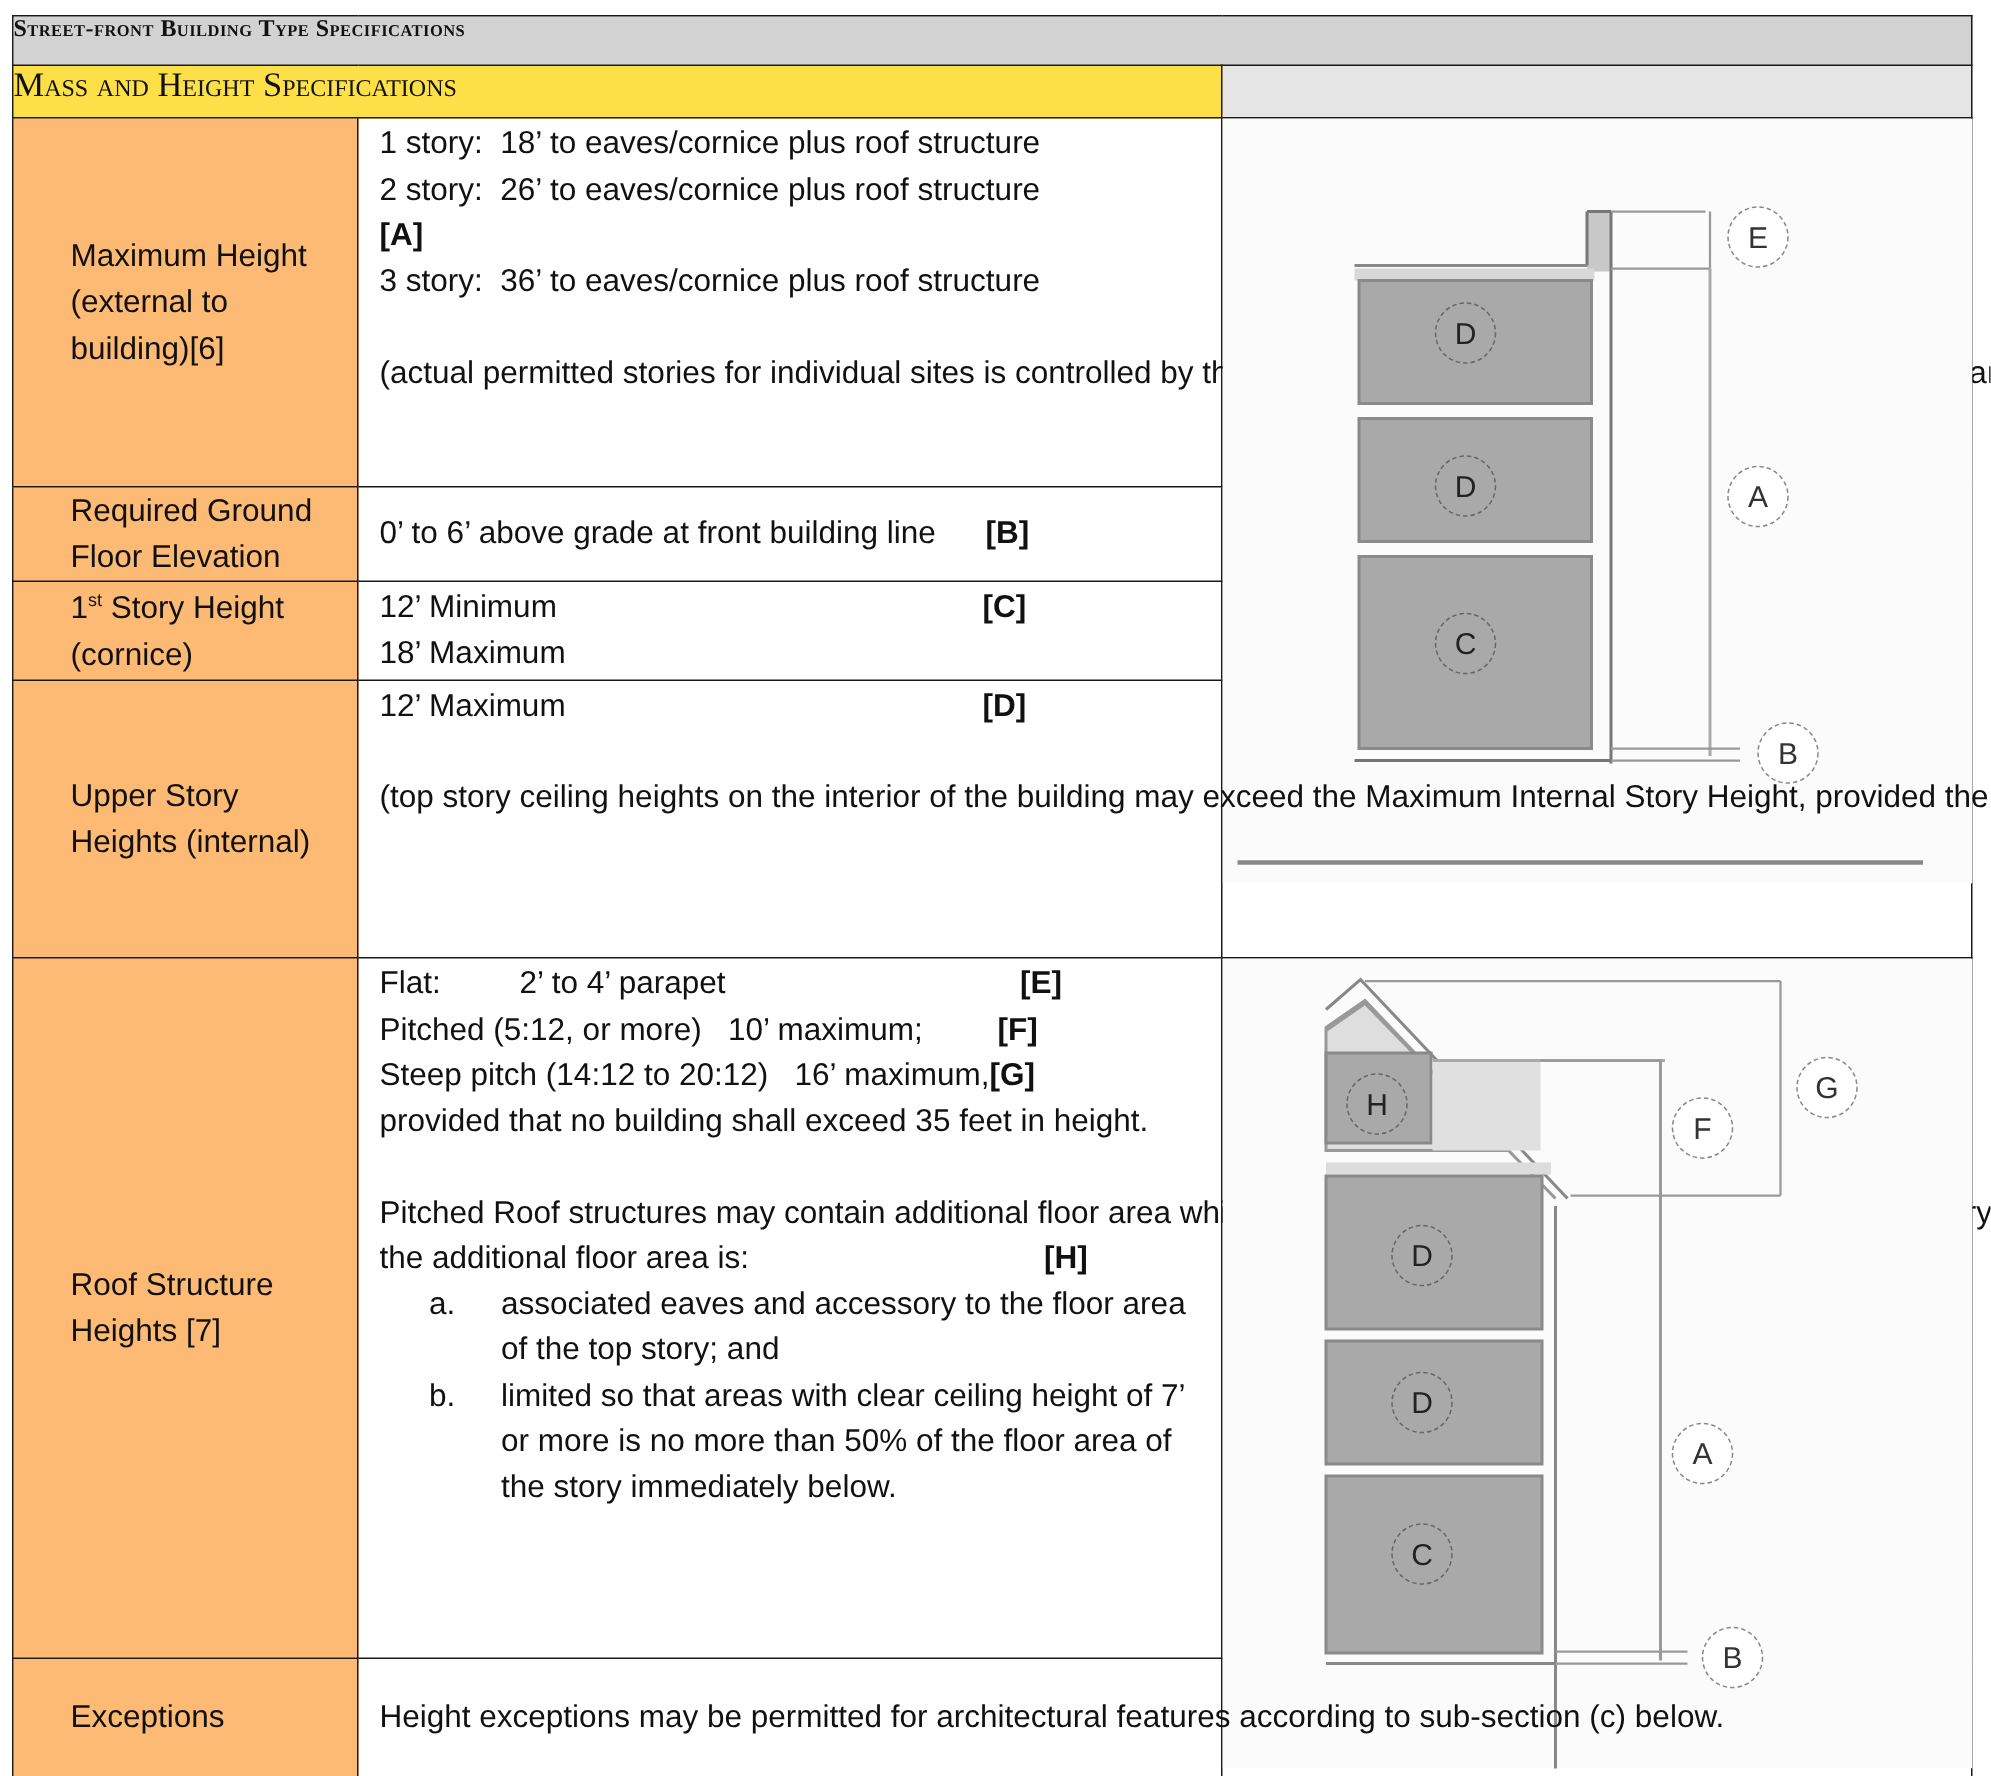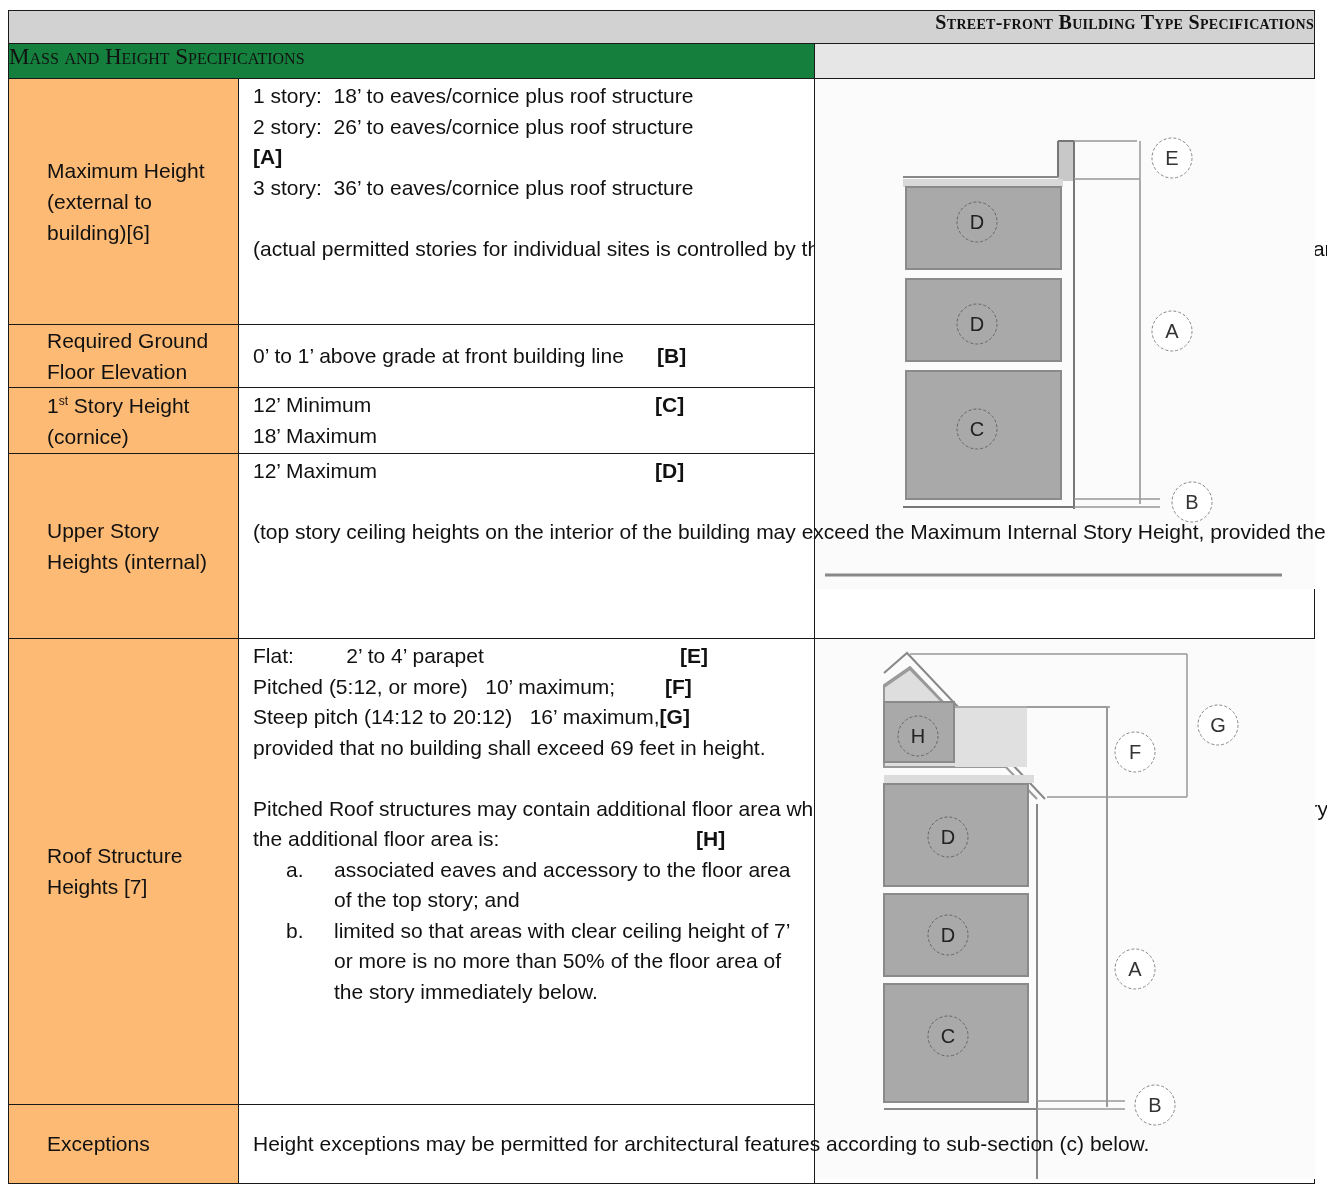--- a/index.html
+++ b/index.html
@@ -2,25 +2,25 @@
 <html><head>
 <meta charset="utf-8">
 <style>
   html, body { margin: 0; padding: 0; background: #ffffff; }
   body { width: 1327px; height: 1184px; position: relative; overflow: hidden; }
   .doc { position: absolute; left: 8px; top: 10px; width: 1306px; }
   table.spec { border-collapse: collapse; width: 1306px; table-layout: fixed; }
   table.spec td { border: 1.5px solid #1a1a1a; padding: 0; vertical-align: top; }
   .title-row td {
     background: #d2d2d2; height: 32px; vertical-align: middle;
-    font-family: "Liberation Serif", serif; font-weight: bold; font-size: 20px;
-    padding-left: 12px; color: #111; font-variant: small-caps; letter-spacing: 0.3px; text-align: right;
+    font-family: "Liberation Serif", serif; font-weight: bold; font-size: 16px;
+    padding-left: 12px; color: #111; font-variant: small-caps; letter-spacing: 0.3px;
   }
   .sub-row td {
-    background: #15803d; height: 34px; vertical-align: middle;
+    background: #fde047; height: 34px; vertical-align: middle;
     font-family: "Liberation Serif", serif; font-size: 23px;
     padding-left: 12px; color: #111; font-variant: small-caps;
   }
   .label-cell {
     background: #fdba74; font-family: "Liberation Sans", sans-serif; font-size: 21px;
     line-height: 31px; color: #111; padding-left: 38px !important; padding-right: 6px !important;
     vertical-align: middle !important;
   }
   .value-cell {
     font-family: "Liberation Sans", sans-serif; font-size: 21px; line-height: 30.5px;
@@ -113,21 +113,21 @@
               </g>
 
         <line x1="10" y1="496" x2="467" y2="496" stroke="#888" stroke-width="3"></line>
       </svg>
     </td>
   </tr>
 
   <tr style="height:62px">
     <td class="label-cell">Required Ground Floor Elevation</td>
     <td class="value-cell" style="vertical-align:middle">
-      <span class="ln"><span>0’ to 1’ above grade at front building line</span><span class="tag" style="left:404px">[B]</span></span>
+      <span class="ln"><span>0’ to 6’ above grade at front building line</span><span class="tag" style="left:404px">[B]</span></span>
     </td>
   </tr>
 
   <tr style="height:62px">
     <td class="label-cell"><span>1</span><sup>st</sup><span> Story Height (cornice)</span></td>
     <td class="value-cell">
       <span class="ln"><span>12’ Minimum</span><span class="tag" style="left:402px">[C]</span></span>
       <span class="ln">18’ Maximum</span>
     </td>
   </tr>
@@ -140,21 +140,21 @@
       <span class="ln wrapped">(top story ceiling heights on the interior of the building may exceed the Maximum Internal Story Height, provided the exterior of the structure maintains the Maximum Height specified above)</span>
     </td>
   </tr>
 
   <tr style="height:460px">
     <td class="label-cell">Roof Structure Heights [7]</td>
     <td class="value-cell">
       <span class="ln"><span>Flat:         2’ to 4’ parapet</span><span class="tag" style="left:427px">[E]</span></span>
       <span class="ln"><span>Pitched (5:12, or more)   10’ maximum;</span><span class="tag" style="left:412px">[F]</span></span>
       <span class="ln"><span>Steep pitch (14:12 to 20:12)   16’ maximum,</span><span style="font-weight:bold">[G]</span></span>
-      <span class="ln">provided that no building shall exceed 69 feet in height.</span>
+      <span class="ln">provided that no building shall exceed 35 feet in height.</span>
       <span class="blank"></span>
       <span class="ln wrapped">Pitched Roof structures may contain additional floor area which may be occupied without counting towards the story maximum for purposes of the applicable Building and Development Regulating Plan, provided</span>
       <span class="ln"><span>the additional floor area is:</span><span class="tag" style="left:443px">[H]</span></span>
       <span class="li"><span class="mk">a.</span><span>associated eaves and accessory to the floor area of the top story; and</span></span>
       <span class="li"><span class="mk">b.</span><span>limited so that areas with clear ceiling height of 7’ or more is no more than 50% of the floor area of the story immediately below.</span></span>
     </td>
     <td class="diag-cell" rowspan="2">
       <svg width="500" height="540" viewBox="0 0 500 540">
         <rect x="0" y="0" width="500" height="540" fill="#fbfbfb"></rect>
 

